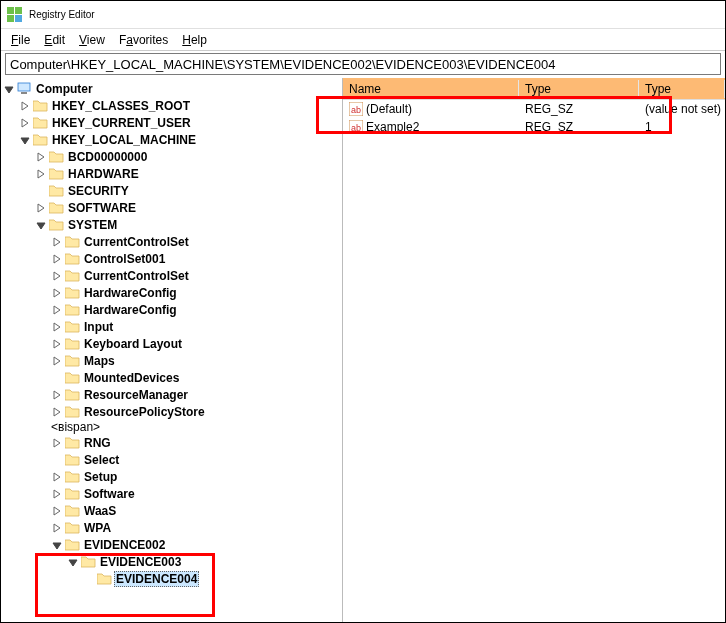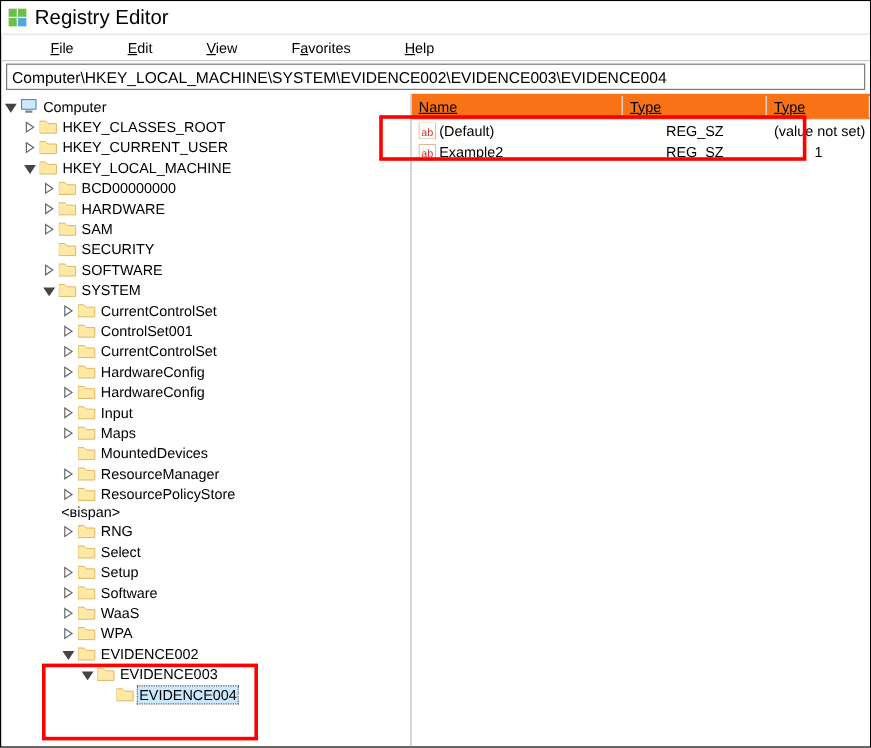--- a/index.html
+++ b/index.html
@@ -14,33 +14,32 @@
   }
   .titlebar {
     height: 28px;
     display: flex;
     align-items: center;
     padding: 0 6px;
     background: #fff;
     border-bottom: 1px solid #e0e0e0;
   }
   .titlebar .app-icon { width: 16px; height: 16px; margin-right: 6px; }
-  .titlebar .title { font-size: 17px; }
+  .titlebar .title { font-size: 10px; }
   .menubar {
     height: 22px;
     display: flex;
     align-items: center;
     padding: 0 4px;
     gap: 2px;
     border-bottom: 1px solid #ccc;
   }
   .menubar span {
     padding: 2px 6px;
     cursor: default;
-    margin-left: 31px;
   }
   .menubar span u { text-decoration: underline; }
   .addressbar {
     height: 22px;
     border: 1px solid #7a7a7a;
     margin: 2px 4px 3px 4px;
     padding: 2px 4px;
     font-size: 13px;
     background: #fff;
     display: flex;
@@ -58,49 +57,48 @@
   }
   .list-pane {
     flex: 1;
     overflow: hidden;
   }
   .list-header {
     display: flex;
     height: 22px;
     align-items: center;
     border-bottom: 1px solid #ddd;
-    background: #f97316;
-    text-decoration: underline;
+    background: #fdba74;
   }
   .list-header .col {
     padding: 2px 6px;
     border-right: 1px solid #e5e5e5;
     font-size: 12px;
   }
   .col-name { width: 176px; }
   .col-type { width: 120px; }
   .col-data { flex: 1; }
-  .list-body { padding: 0; text-align: center; }
+  .list-body { padding: 0; }
   .list-row {
     display: flex;
     height: 18px;
     align-items: center;
   }
   .list-row .cell { padding: 0 6px; font-size: 12px; white-space: nowrap; overflow: hidden; }
   .cell-name { width: 176px; display: flex; align-items: center; gap: 3px; }
   .cell-type { width: 120px; }
   .cell-data { flex: 1; }
   .val-icon { width: 14px; height: 14px; flex-shrink: 0; }
   .tree ul { list-style: none; padding-left: 16px; }
   .tree > ul { padding-left: 0; }
   .tree li { white-space: nowrap; }
   .tree .row { display: flex; align-items: center; height: 17px; gap: 2px; }
   .tree .twisty { width: 12px; height: 12px; display: inline-flex; align-items: center; justify-content: center; cursor: default; }
   .tree .twisty.blank { visibility: hidden; }
-  .tree .label { padding: 0 2px; }
+  .tree .label { padding: 0 2px; font-weight: bold; }
   .tree .label.selected { background: #cce8ff; border: 1px dotted #666; padding: 0 1px; }
   .folder-icon { width: 15px; height: 13px; flex-shrink: 0; }
   .computer-icon { width: 15px; height: 13px; flex-shrink: 0; }
   .highlight-box {
     position: absolute;
     border: 3px solid #ff0000;
     pointer-events: none;
   }
 </style>
 </head>
@@ -229,33 +227,20 @@
                       </svg>
                     </span>
                     <svg class="folder-icon">
                       <use href="#folder"></use>
                     </svg>
                     <span class="label">HARDWARE</span>
                   </div>
                 </li>
               <li>
                   <div class="row">
-                    <span class="twisty">
-                      <svg width="12" height="12">
-                        <use href="#tw-closed"></use>
-                      </svg>
-                    </span>
-                    <svg class="folder-icon">
-                      <use href="#folder"></use>
-                    </svg>
-                    <span class="label">SAM</span>
-                  </div>
-                </li>
-              <li>
-                  <div class="row">
                     <span class="twisty blank"></span>
                     <svg class="folder-icon">
                       <use href="#folder"></use>
                     </svg>
                     <span class="label">SECURITY</span>
                   </div>
                 </li>
               <li>
                   <div class="row">
                     <span class="twisty">
@@ -351,20 +336,33 @@
                       <div class="row">
                         <span class="twisty">
                           <svg width="12" height="12">
                             <use href="#tw-closed"></use>
                           </svg>
                         </span>
                         <svg class="folder-icon">
                           <use href="#folder"></use>
                         </svg>
                         <span class="label">Input</span>
+                      </div>
+                    </li>
+                  <li>
+                      <div class="row">
+                        <span class="twisty">
+                          <svg width="12" height="12">
+                            <use href="#tw-closed"></use>
+                          </svg>
+                        </span>
+                        <svg class="folder-icon">
+                          <use href="#folder"></use>
+                        </svg>
+                        <span class="label">Keyboard Layout</span>
                       </div>
                     </li>
                   <li>
                       <div class="row">
                         <span class="twisty">
                           <svg width="12" height="12">
                             <use href="#tw-closed"></use>
                           </svg>
                         </span>
                         <svg class="folder-icon">

